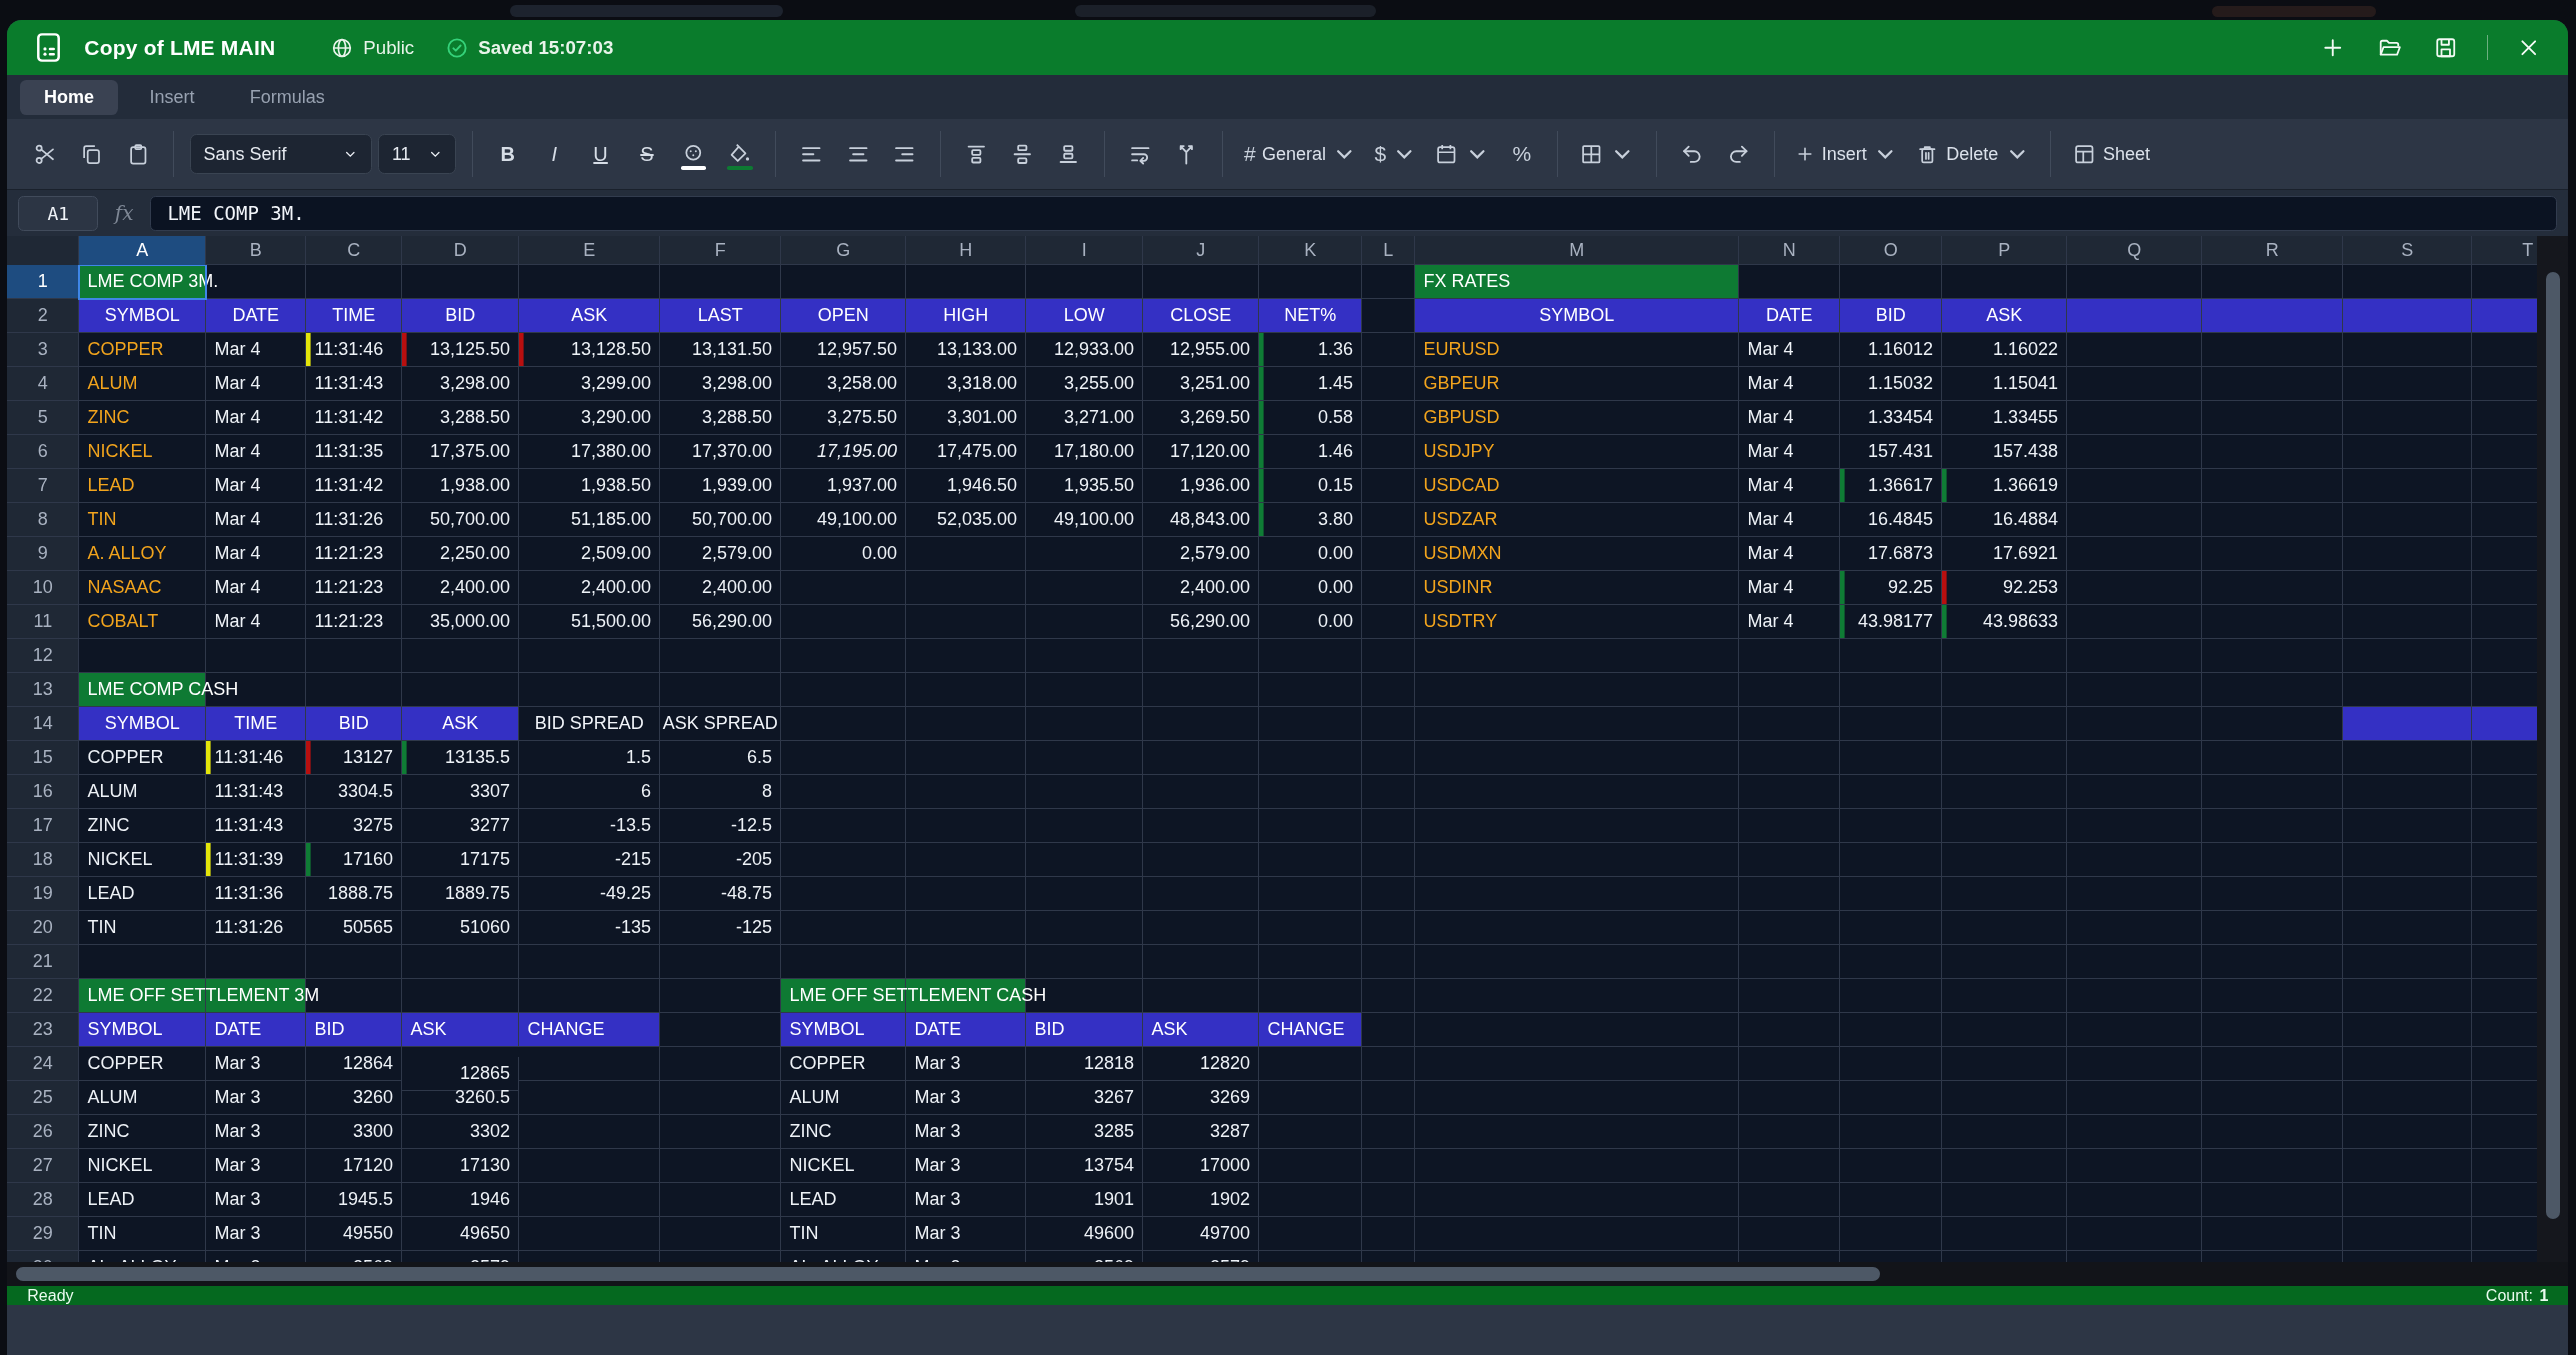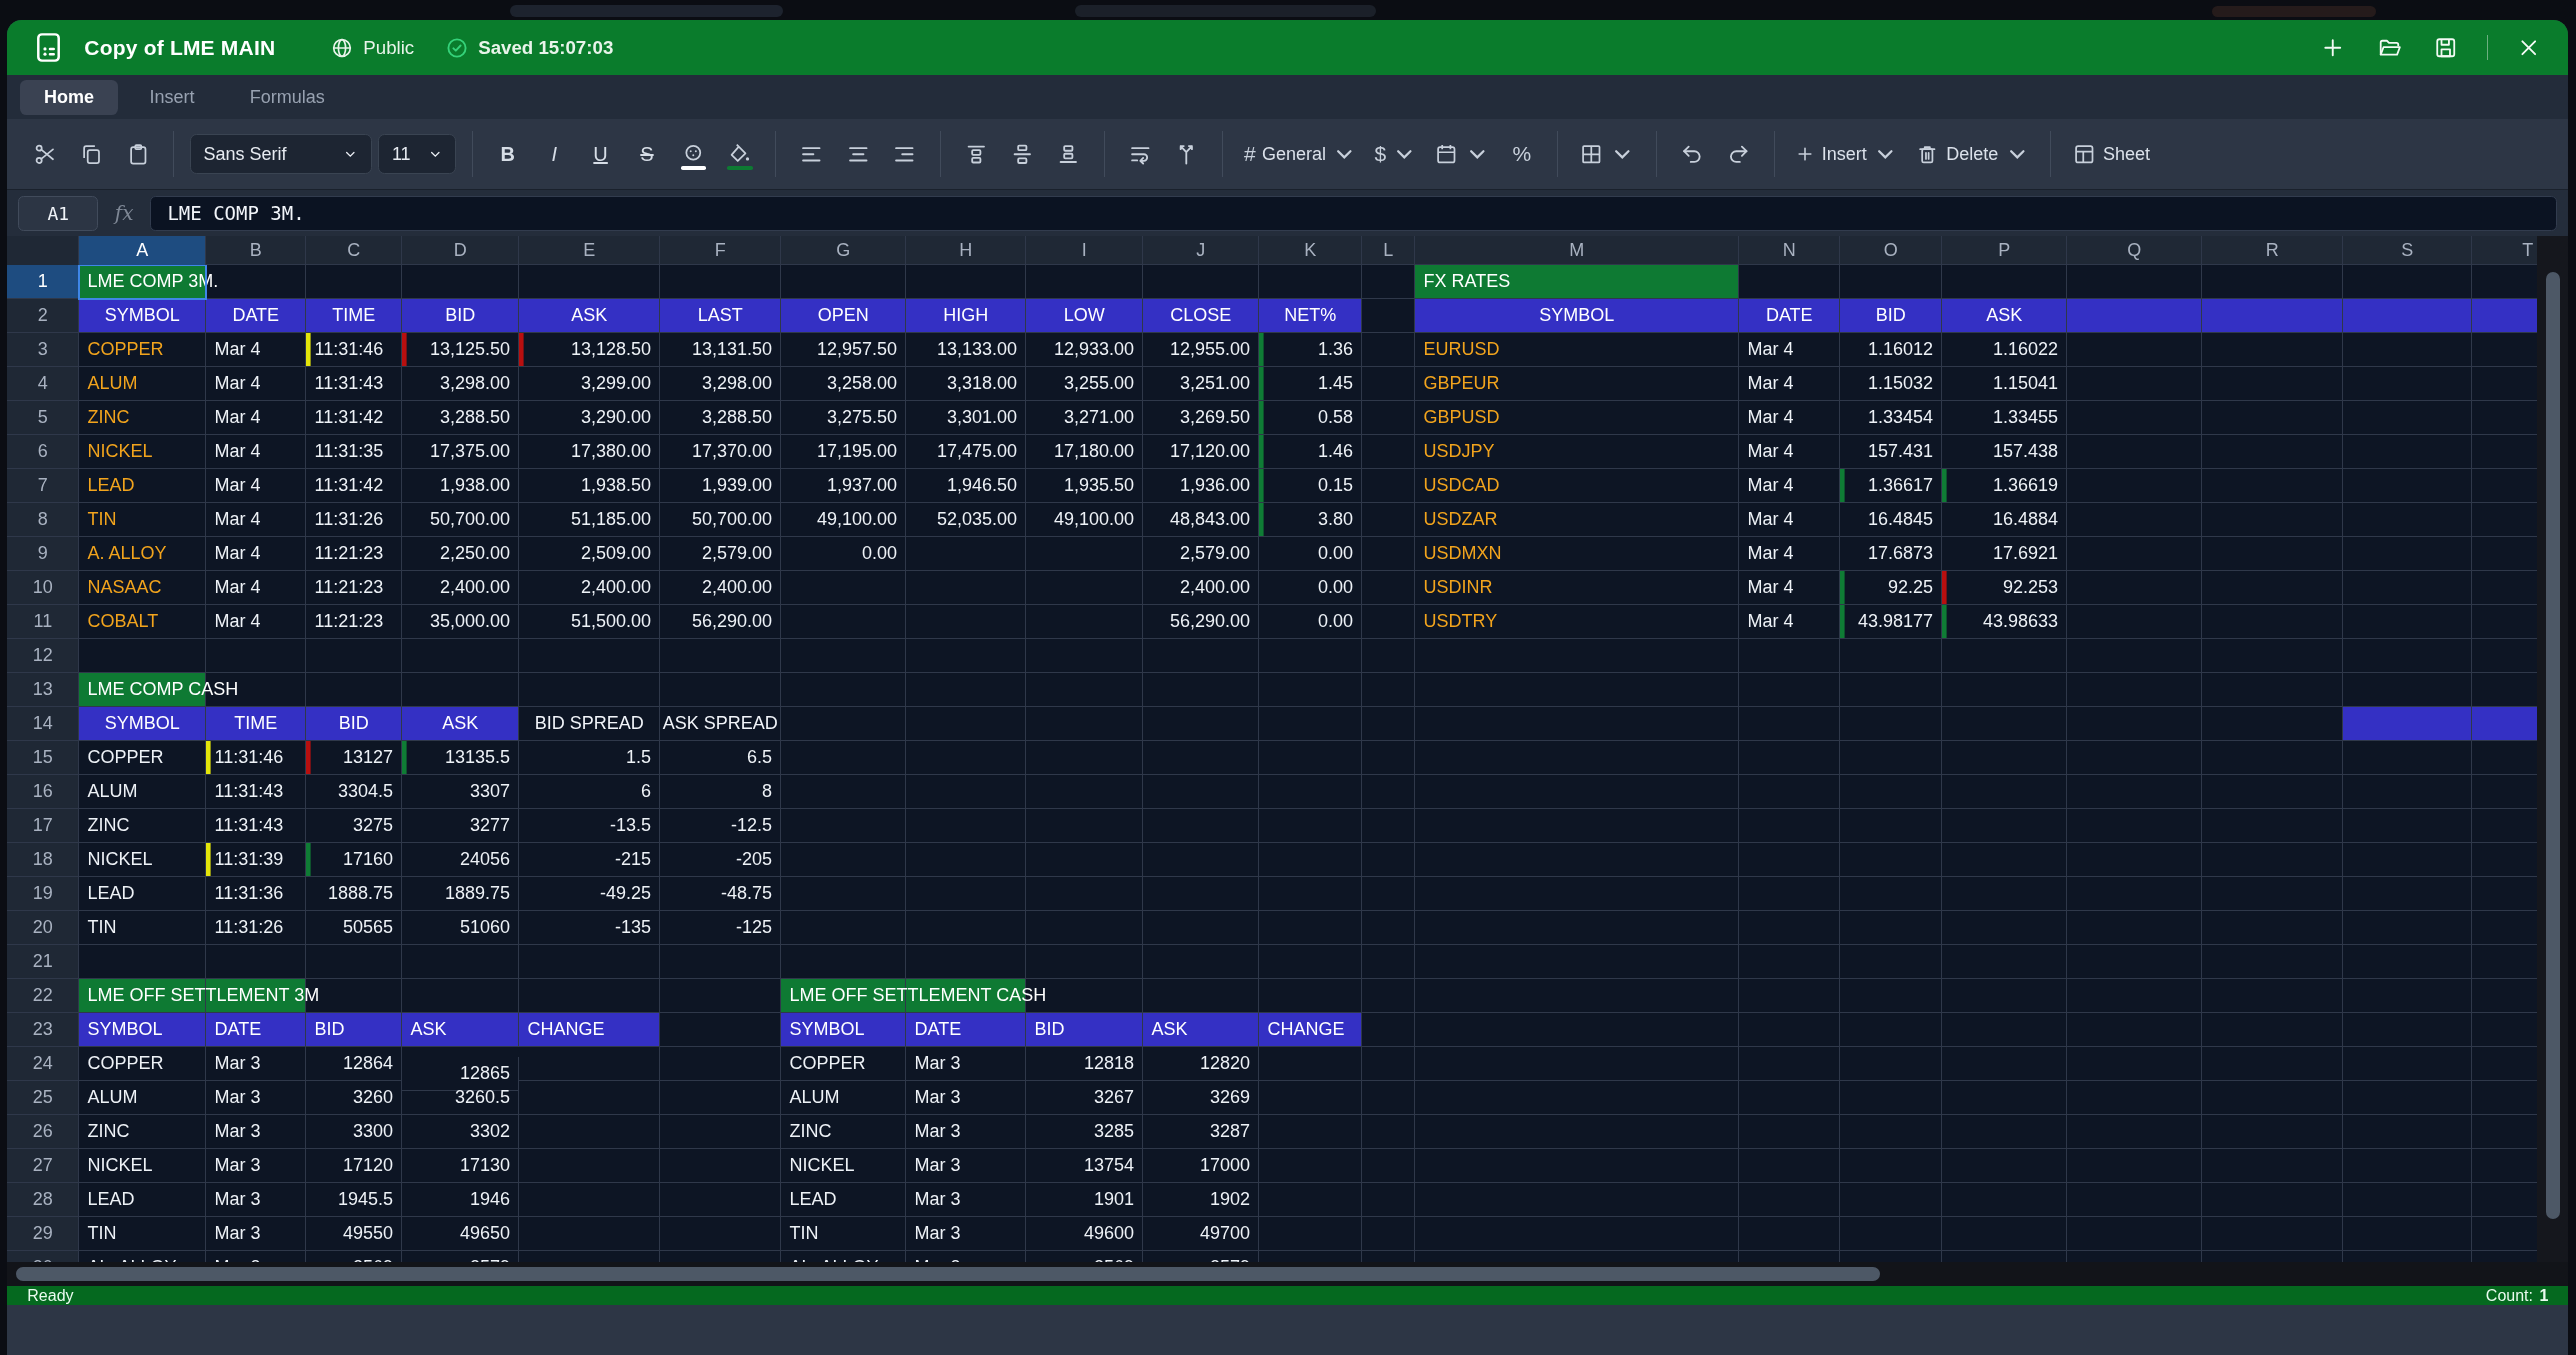--- a/index.html
+++ b/index.html
@@ -509,21 +509,21 @@
           <div class="cell" style="width: 112px;"></div>
         </div>
         <div class="grow">
           <div class="rowh">6</div>
           <div class="cell al-left sym-orange" style="width: 127px;">NICKEL</div>
           <div class="cell al-left" style="width: 100px;">Mar 4</div>
           <div class="cell al-left" style="width: 96px;">11:31:35</div>
           <div class="cell al-right" style="width: 117px;">17,375.00</div>
           <div class="cell al-right" style="width: 141px;">17,380.00</div>
           <div class="cell al-right" style="width: 121px;">17,370.00</div>
-          <div class="cell al-right" style="width: 125px;">17,195.00</div>
+          <div class="cell al-right" style="width: 125px; font-style: italic;">17,195.00</div>
           <div class="cell al-right" style="width: 120px;">17,475.00</div>
           <div class="cell al-right" style="width: 117px;">17,180.00</div>
           <div class="cell al-right" style="width: 116px;">17,120.00</div>
           <div class="cell al-right flash-green" style="width: 103px;">1.46</div>
           <div class="cell" style="width: 53px;"></div>
           <div class="cell al-left sym-orange" style="width: 324px;">USDJPY</div>
           <div class="cell al-left" style="width: 101px;">Mar 4</div>
           <div class="cell al-right" style="width: 102px;">157.431</div>
           <div class="cell al-right" style="width: 125px;">157.438</div>
           <div class="cell" style="width: 135px;"></div>
@@ -782,21 +782,21 @@
           <div class="cell" style="width: 135px;"></div>
           <div class="cell" style="width: 141px;"></div>
           <div class="cell" style="width: 129px;"></div>
           <div class="cell" style="width: 112px;"></div>
         </div>
         <div class="grow">
           <div class="rowh">18</div>
           <div class="cell al-left" style="width: 127px;">NICKEL</div>
           <div class="cell al-left flash-yellow" style="width: 100px;">11:31:39</div>
           <div class="cell al-right flash-green" style="width: 96px;">17160</div>
-          <div class="cell al-right" style="width: 117px;">24056</div>
+          <div class="cell al-right" style="width: 117px;">17175</div>
           <div class="cell al-right" style="width: 141px;">-215</div>
           <div class="cell al-right" style="width: 121px;">-205</div>
           <div class="cell" style="width: 125px;"></div>
           <div class="cell" style="width: 120px;"></div>
           <div class="cell" style="width: 117px;"></div>
           <div class="cell" style="width: 116px;"></div>
           <div class="cell" style="width: 103px;"></div>
           <div class="cell" style="width: 53px;"></div>
           <div class="cell" style="width: 324px;"></div>
           <div class="cell" style="width: 101px;"></div>

